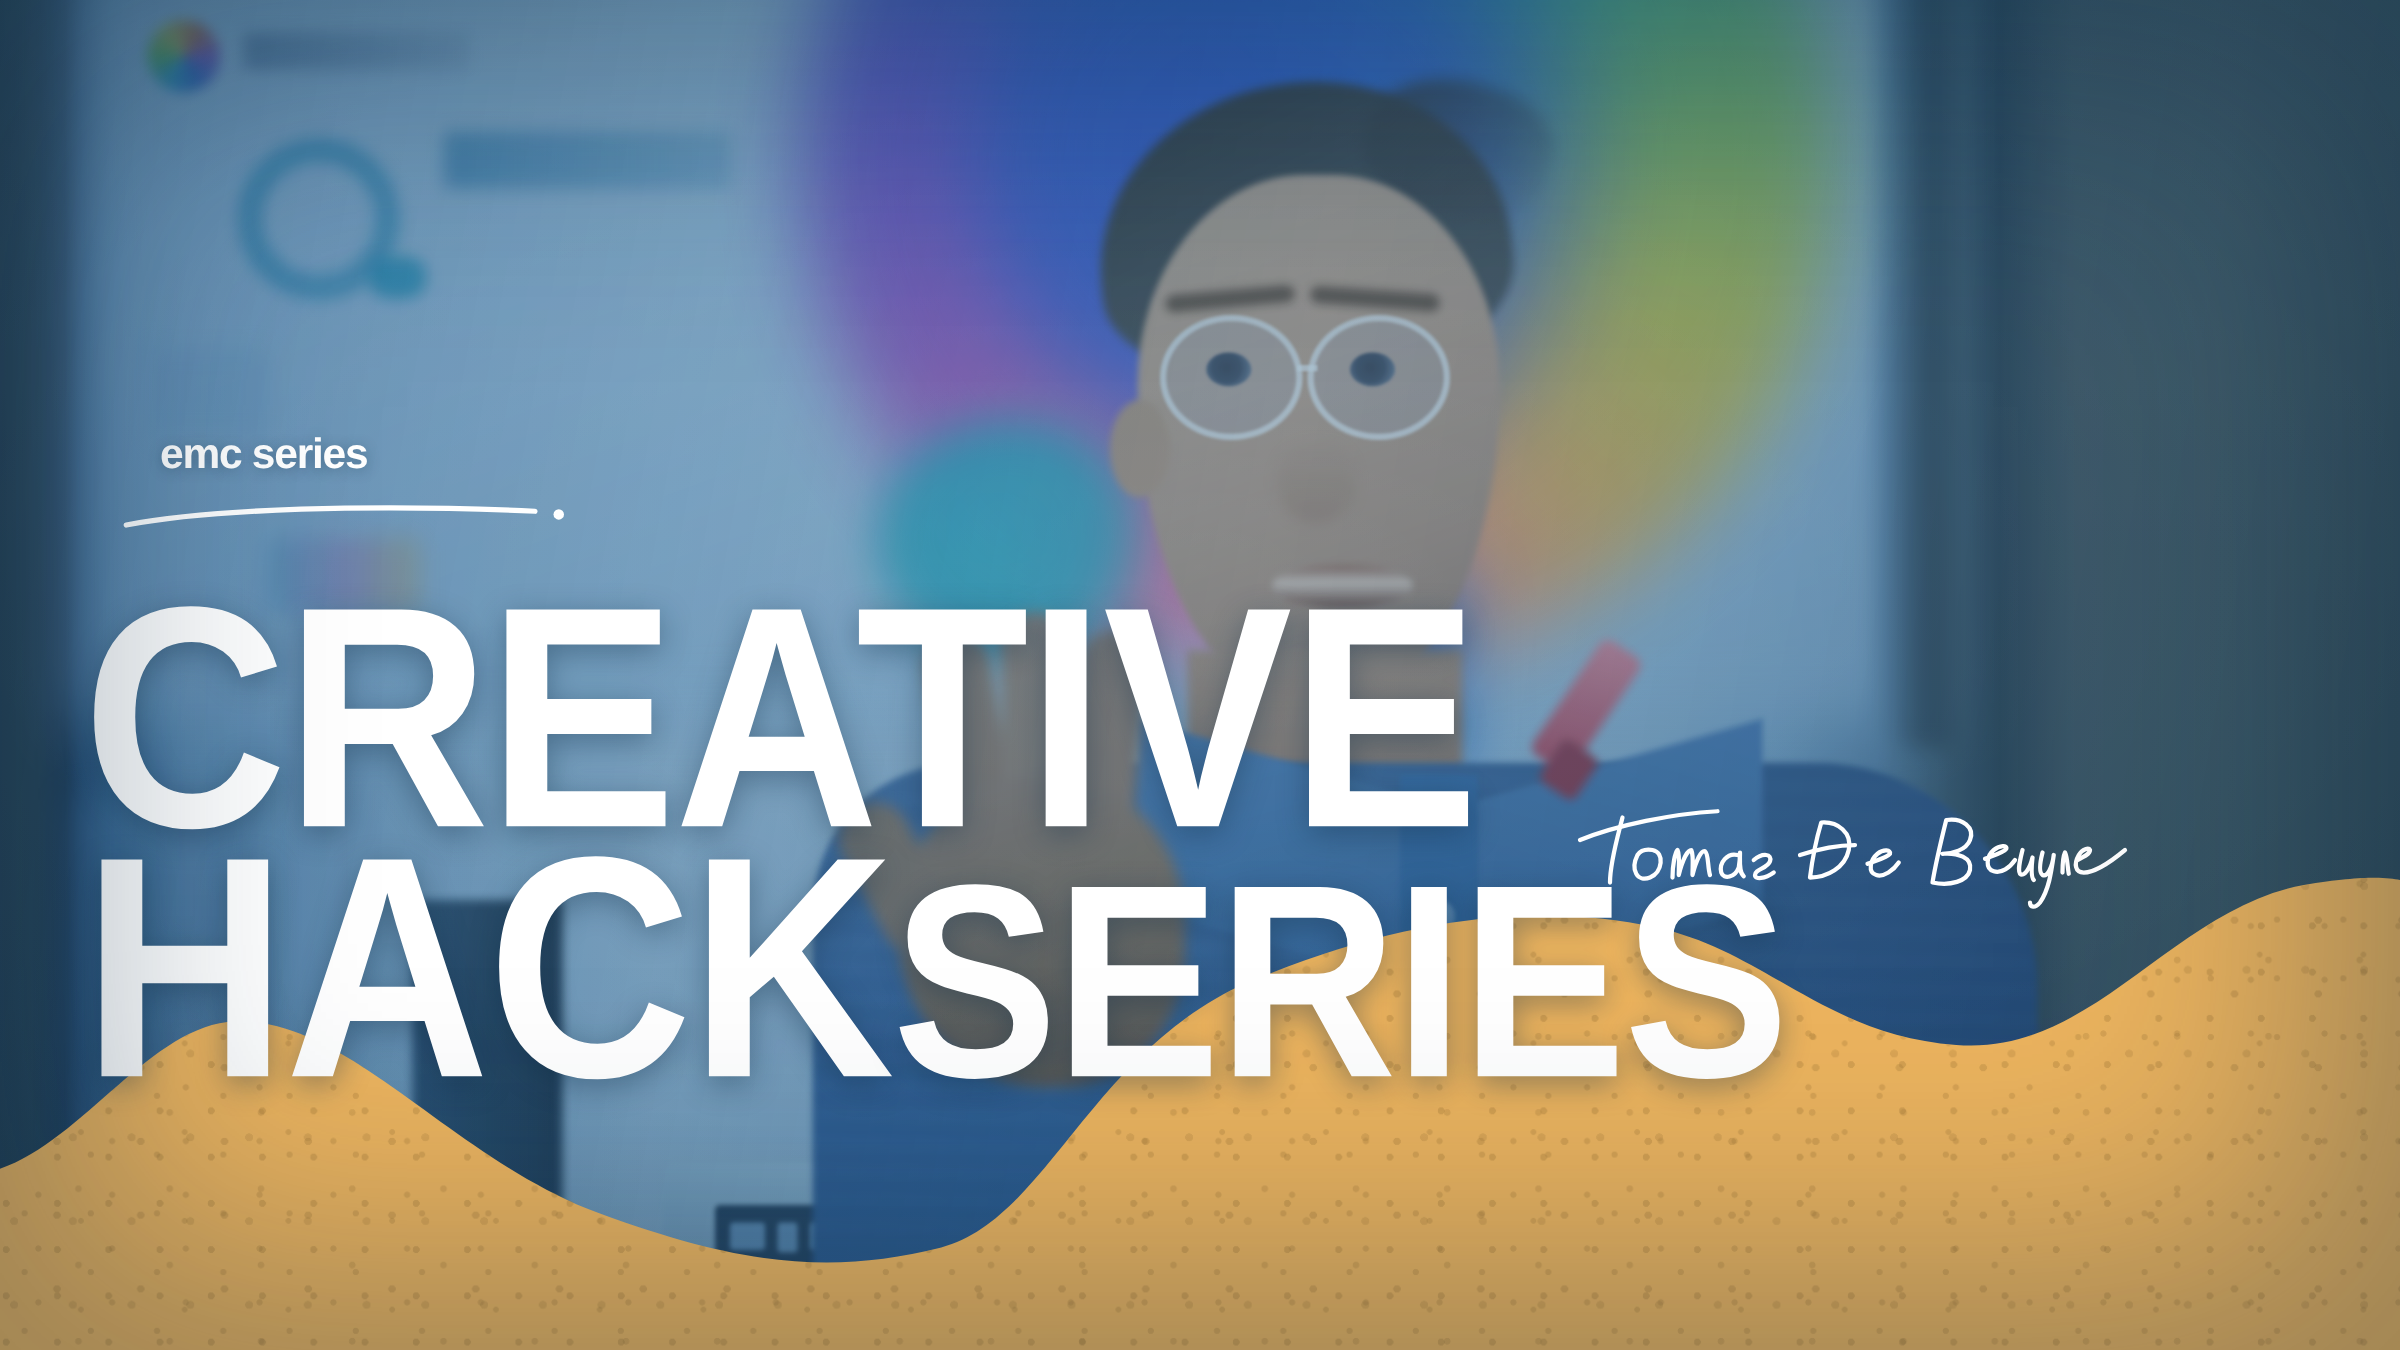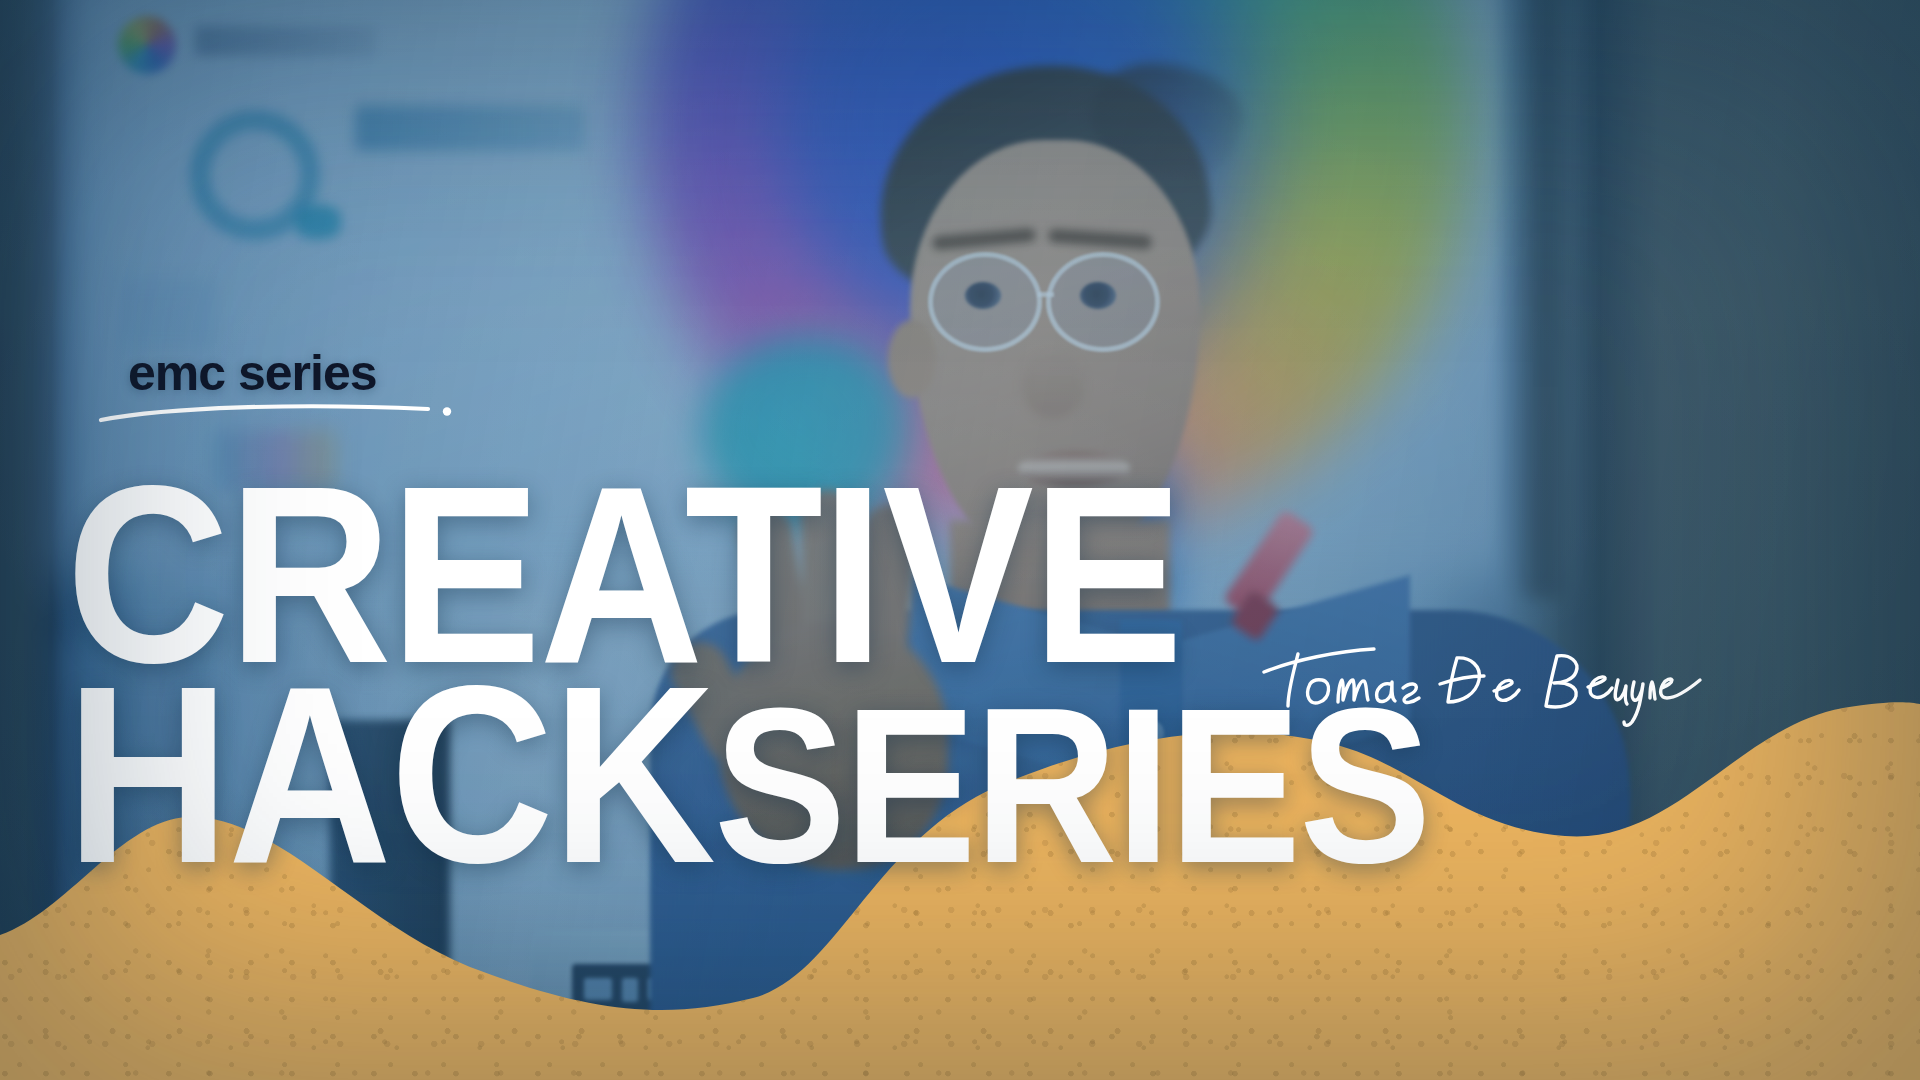--- a/index.html
+++ b/index.html
@@ -294,21 +294,21 @@
       radial-gradient(circle at 52% 88%, rgba(168,124,56,.30) 0 2.2px, transparent 2.8px),
       radial-gradient(circle at 24% 73%, rgba(168,124,56,.26) 0 3px, transparent 3.4px),
       radial-gradient(circle at 78% 46%, rgba(168,124,56,.30) 0 2px, transparent 2.6px);
     background-size:41px 37px, 53px 47px, 67px 59px, 73px 61px, 59px 43px, 47px 67px, 83px 71px;
     pointer-events:none;
   }
 
   
   .emc{
     position:absolute;left:128px;top:344px;
-    color:#0f172a;font-size:50px;font-weight:700;letter-spacing:-1px;
+    color:#ffffff;font-size:34px;font-weight:700;letter-spacing:-1px;
     text-shadow:0 2px 10px rgba(20,50,75,.35);
     white-space:nowrap;
   }
   .emc-rule{position:absolute;left:98px;top:398px;width:356px;height:30px;}
   .emc-rule svg{display:block;}
 
   .headline{position:absolute;left:0;top:474px;width:1920px;}
   .line{
     color:#fff;font-weight:700;
     font-family:"Liberation Sans Narrow","Liberation Sans",sans-serif;

